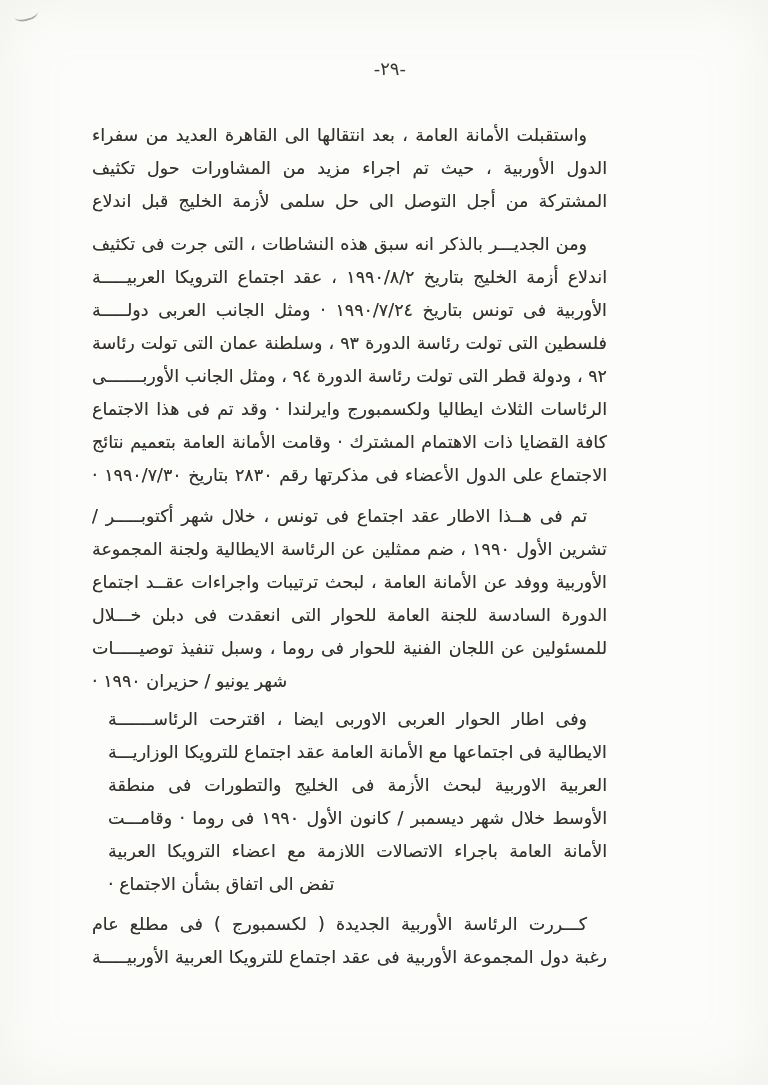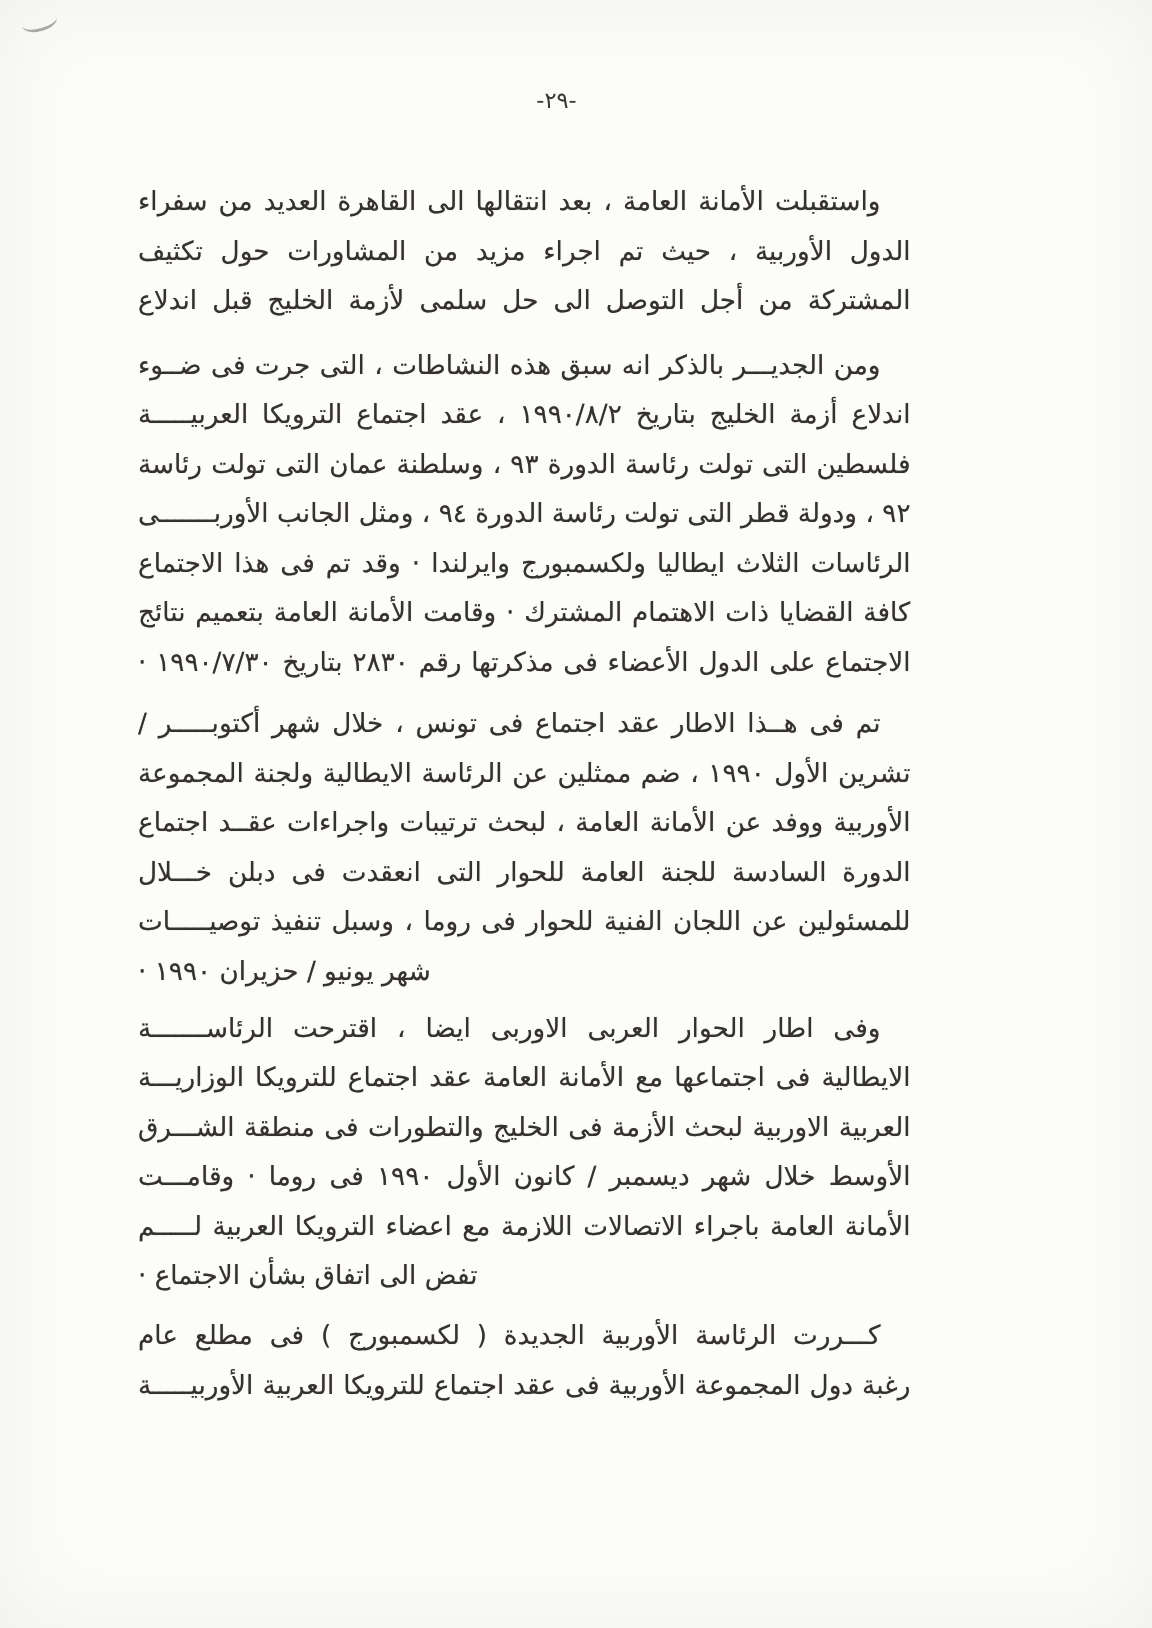--- a/index.html
+++ b/index.html
@@ -18,22 +18,22 @@
   }
   .smudge{
     position:absolute;left:14px;top:8px;
     width:24px;height:11px;
     border-bottom:2px solid rgba(95,90,82,.5);
     border-radius:50%;
     transform:rotate(-14deg);
   }
   .pageno{
     position:absolute;top:58px;left:336px;width:70px;
-    direction:rtl;text-align:center;
-    font-size:15px;letter-spacing:1px;color:#3a3732;
+    direction:rtl;
+    font-size:18px;letter-spacing:1px;color:#3a3732;
   }
   .content{
     position:absolute;top:0;left:92px;width:515px;
     padding-top:119px;
     direction:rtl;
     font-size:17.5px;
     text-shadow:0 0 .5px rgba(55,50,45,.55);
   }
   .para{margin:0;}
   .line{
@@ -55,42 +55,43 @@
     margin-top:12px;
     height:26px;line-height:26px;
     padding-right:22px;padding-bottom:5px;
   }
   .heading .num{margin-left:9px;}
   .heading .title{
     border-bottom:1.5px solid #3a3631;
     padding:0 2px 4px 2px;
   }
   .p3{margin-top:8px;}
-  .p4{margin-top:5px;}
+  .p4{margin-top:5px;margin-left:16px;}
   .p5{margin-top:7px;}
 </style>
 </head>
 <body>
 
 <div class="page">
   <div class="smudge"></div>
 
   <div class="pageno">-٢٩-</div>
 
   <div class="content">
 
     <div class="para p1">
       <div class="line first">واستقبلت الأمانة العامة ، بعد انتقالها الى القاهرة العديد من سفراء</div>
       <div class="line">الدول الأوربية ، حيث تم اجراء مزيد من المشاورات حول تكثيف الجهـــــود</div>
       <div class="line">المشتركة من أجل التوصل الى حل سلمى لأزمة الخليج قبل اندلاع الحرب ·</div>
     </div>
 
     <div class="para p2">
-      <div class="line first">ومن الجديـــر بالذكر انه سبق هذه النشاطات ، التى جرت فى ضــوء</div>
+      <div class="line first">ومن الجديـــر بالذكر انه سبق هذه النشاطات ، التى جرت فى تكثيف</div>
       <div class="line">اندلاع أزمة الخليج بتاريخ ١٩٩٠/٨/٢ ، عقد اجتماع الترويكا العربيـــــة</div>
+      <div class="line">الأوربية فى تونس بتاريخ ١٩٩٠/٧/٢٤ · ومثل الجانب العربى دولـــــة</div>
       <div class="line">فلسطين التى تولت رئاسة الدورة ٩٣ ، وسلطنة عمان التى تولت رئاسة الدورة</div>
       <div class="line">٩٢ ، ودولة قطر التى تولت رئاسة الدورة ٩٤ ، ومثل الجانب الأوربـــــــى</div>
       <div class="line">الرئاسات الثلاث ايطاليا ولكسمبورج وايرلندا · وقد تم فى هذا الاجتماع بحث</div>
       <div class="line">كافة القضايا ذات الاهتمام المشترك · وقامت الأمانة العامة بتعميم نتائج هــذا</div>
       <div class="line">الاجتماع على الدول الأعضاء فى مذكرتها رقم ٢٨٣٠ بتاريخ ١٩٩٠/٧/٣٠ ·</div>
     </div>
 
 
     <div class="para p3">
       <div class="line first">تم فى هــذا الاطار عقد اجتماع فى تونس ، خلال شهر أكتوبـــــر /</div>

